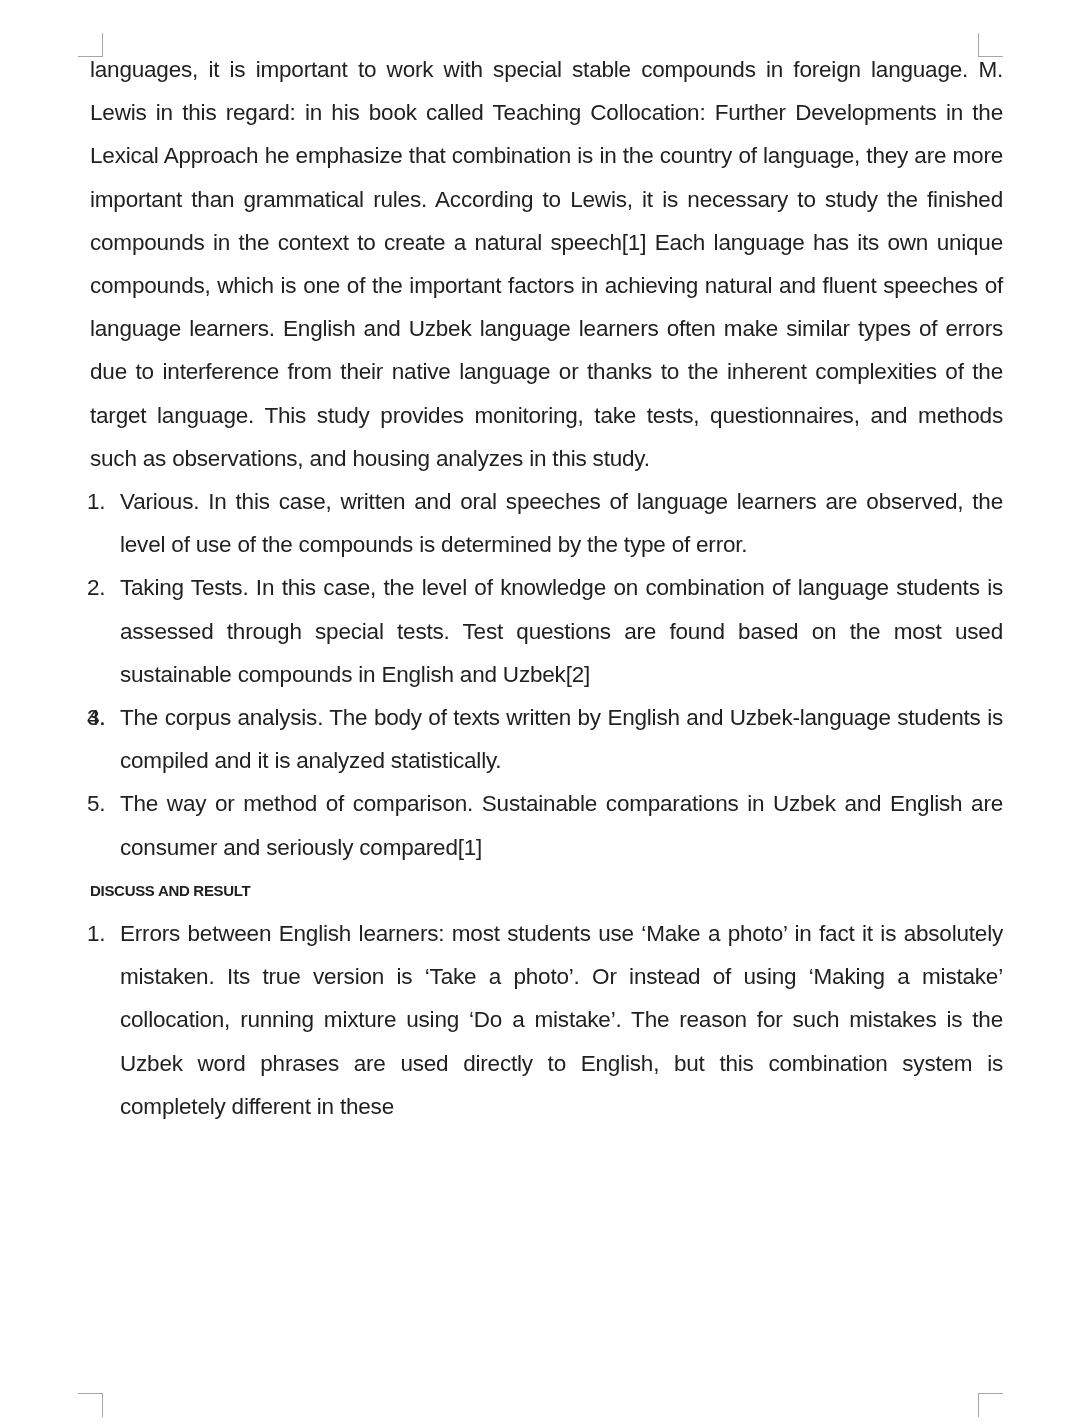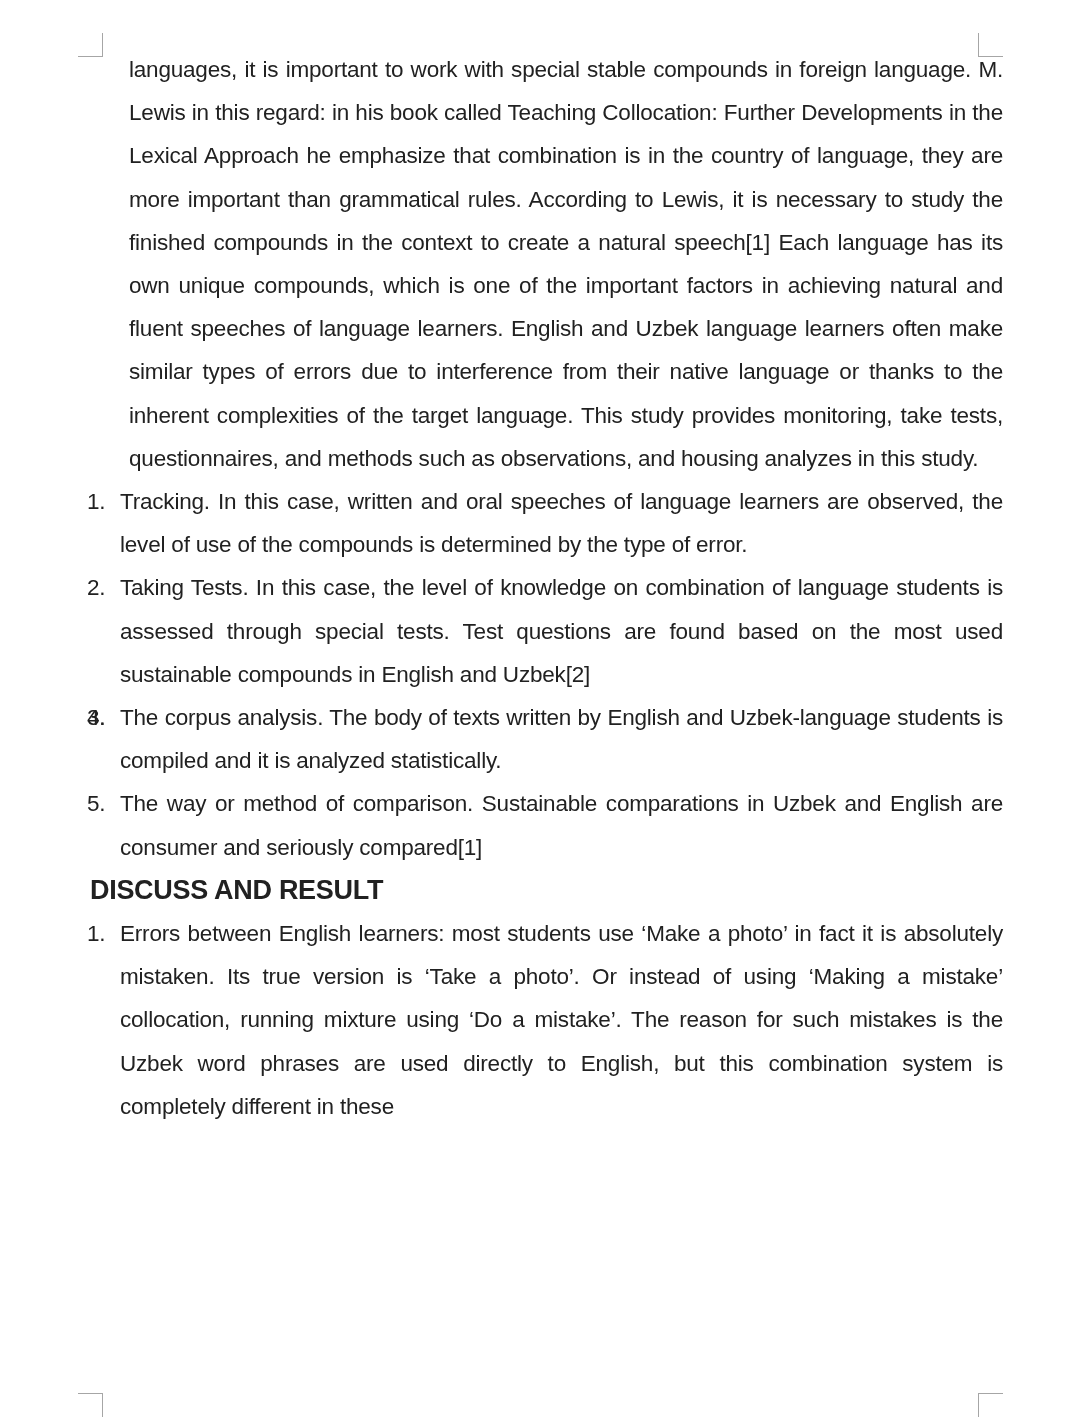--- a/index.html
+++ b/index.html
@@ -18,25 +18,25 @@
   .content {
     position: absolute;
     left: 90px;
     top: 48px;
     width: 913px;
     font-size: 22.5px;
     line-height: 43.2px;
     letter-spacing: -0.2px;
   }
 
-  .para { text-align: justify; margin-left: 39px; }
+  .para { text-align: justify; }
   .para.indented { text-indent: 78px; }
 
   .heading {
-    font-size: 27px;
+    font-size: 15px;
     font-weight: 700;
     line-height: 43.2px;
     letter-spacing: -0.3px;
   }
 
   .num-list { list-style: none; }
   .num-item {
     position: relative;
     padding-left: 30px;
     text-align: justify;
@@ -70,21 +70,21 @@
   <div class="crop-mark bl"></div>
   <div class="crop-mark br"></div>
 
   <main class="content">
 
     <p class="para">languages, it is important to work with special stable compounds in foreign language. M. Lewis in this regard: in his book called Teaching Collocation: Further Developments in the Lexical Approach he emphasize that combination is in the country of language, they are more important than grammatical rules. According to Lewis, it is necessary to study the finished compounds in the context to create a natural speech[1] Each language has its own unique compounds, which is one of the important factors in achieving natural and fluent speeches of language learners. English and Uzbek language learners often make similar types of errors due to interference from their native language or thanks to the inherent complexities of the target language. This study provides monitoring, take tests, questionnaires, and methods such as observations, and housing analyzes in this study.</p>
 
     <ol class="num-list">
       <li class="num-item">
         <span class="num">1.</span>
-        <span class="item-body">Tracking. In this case, written and oral speeches of language learners are observed, the level of use of the compounds is determined by the type of error.</span>
+        <span class="item-body">Various. In this case, written and oral speeches of language learners are observed, the level of use of the compounds is determined by the type of error.</span>
       </li>
       <li class="num-item">
         <span class="num">2.</span>
         <span class="item-body">Taking Tests. In this case, the level of knowledge on combination of language students is assessed through special tests. Test questions are found based on the most used sustainable compounds in English and Uzbek[2]</span>
       </li>
       <li class="num-item">
         <span class="num">3.</span>
       </li>
       <li class="num-item">
         <span class="num">4.</span>

